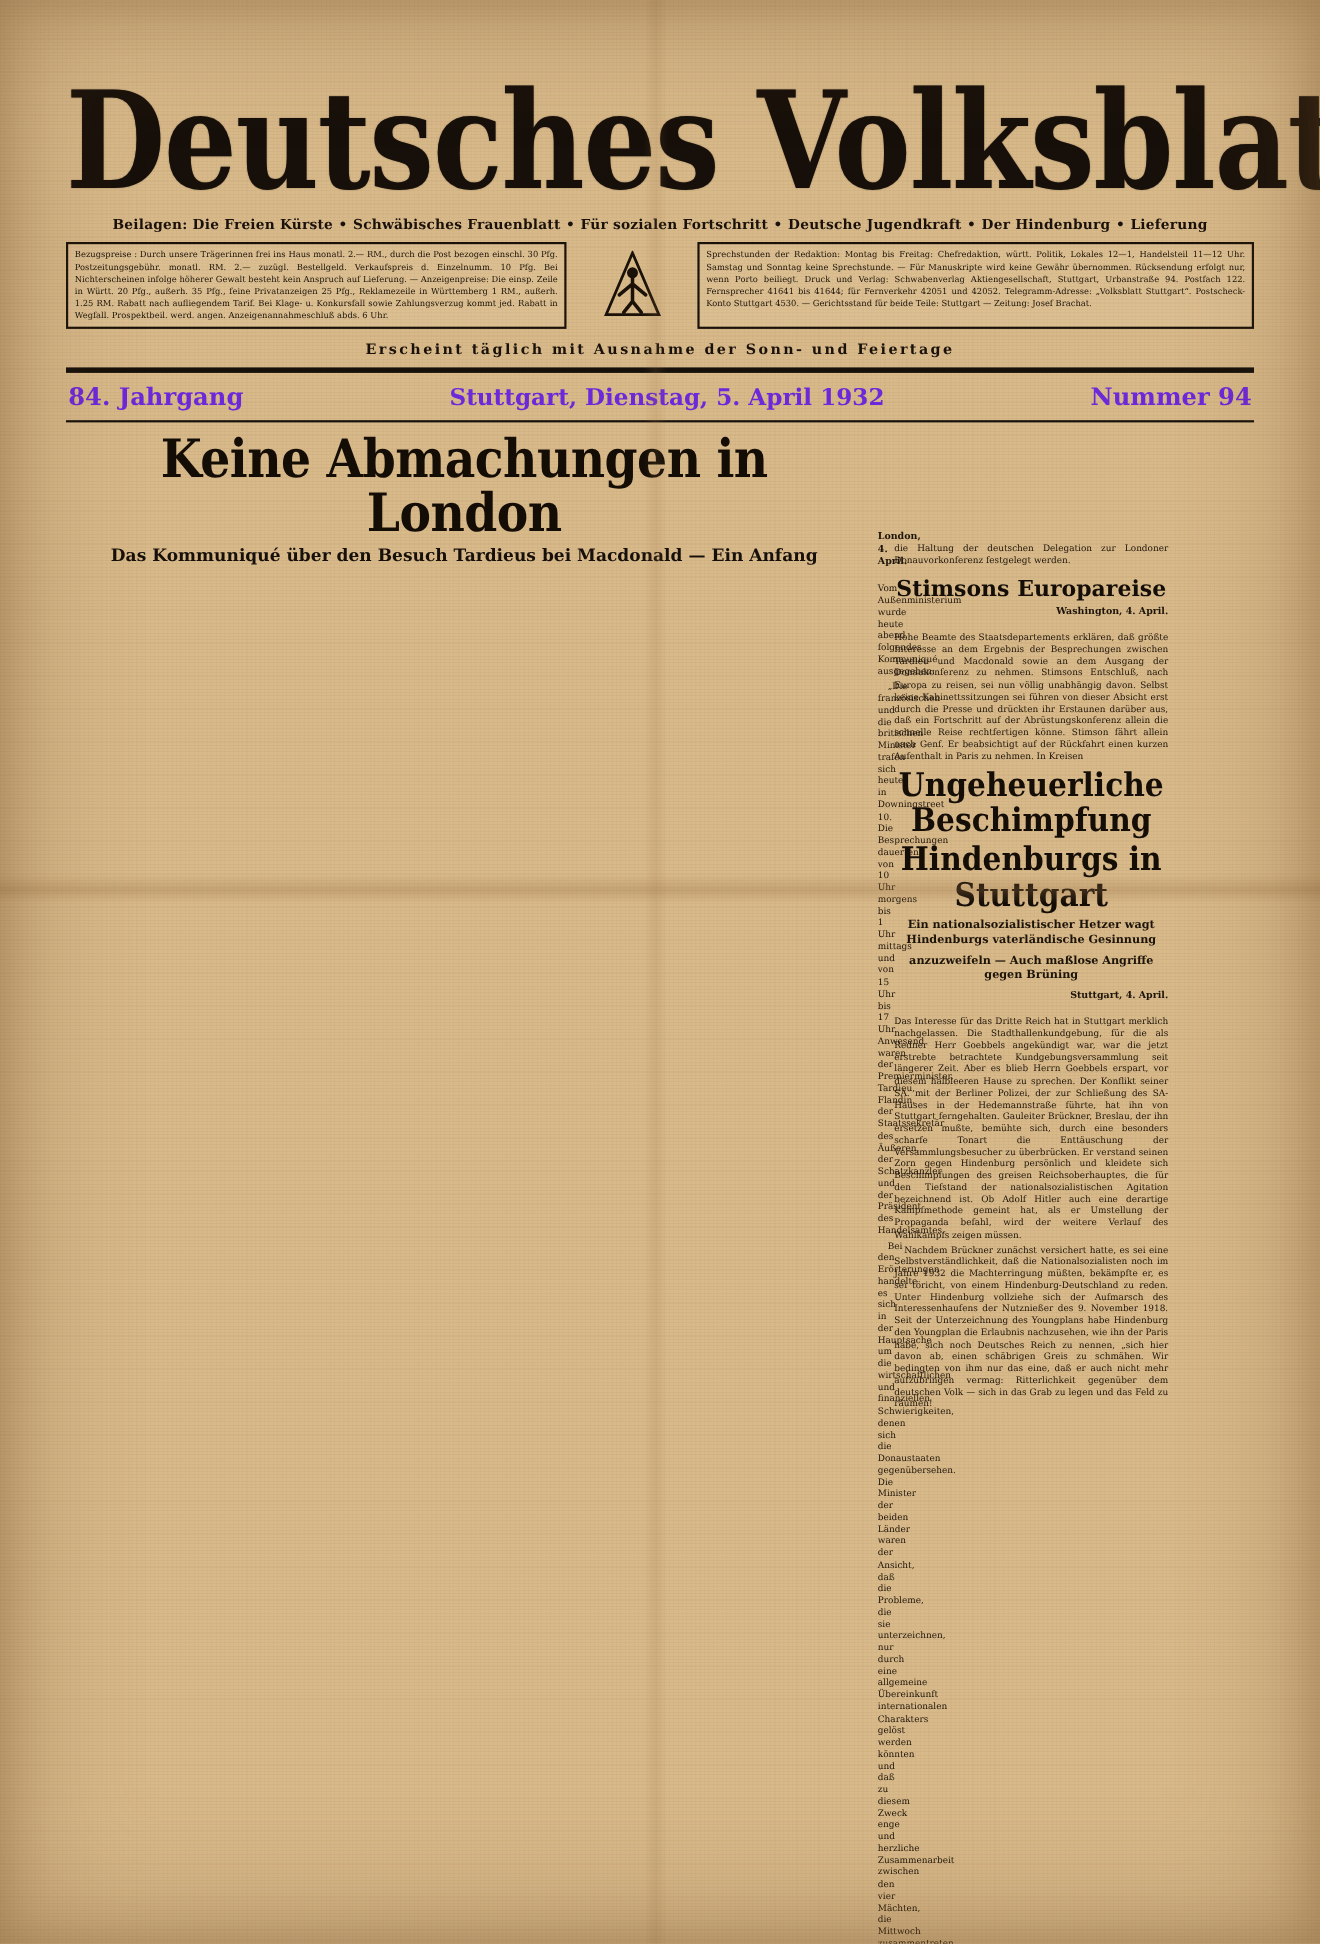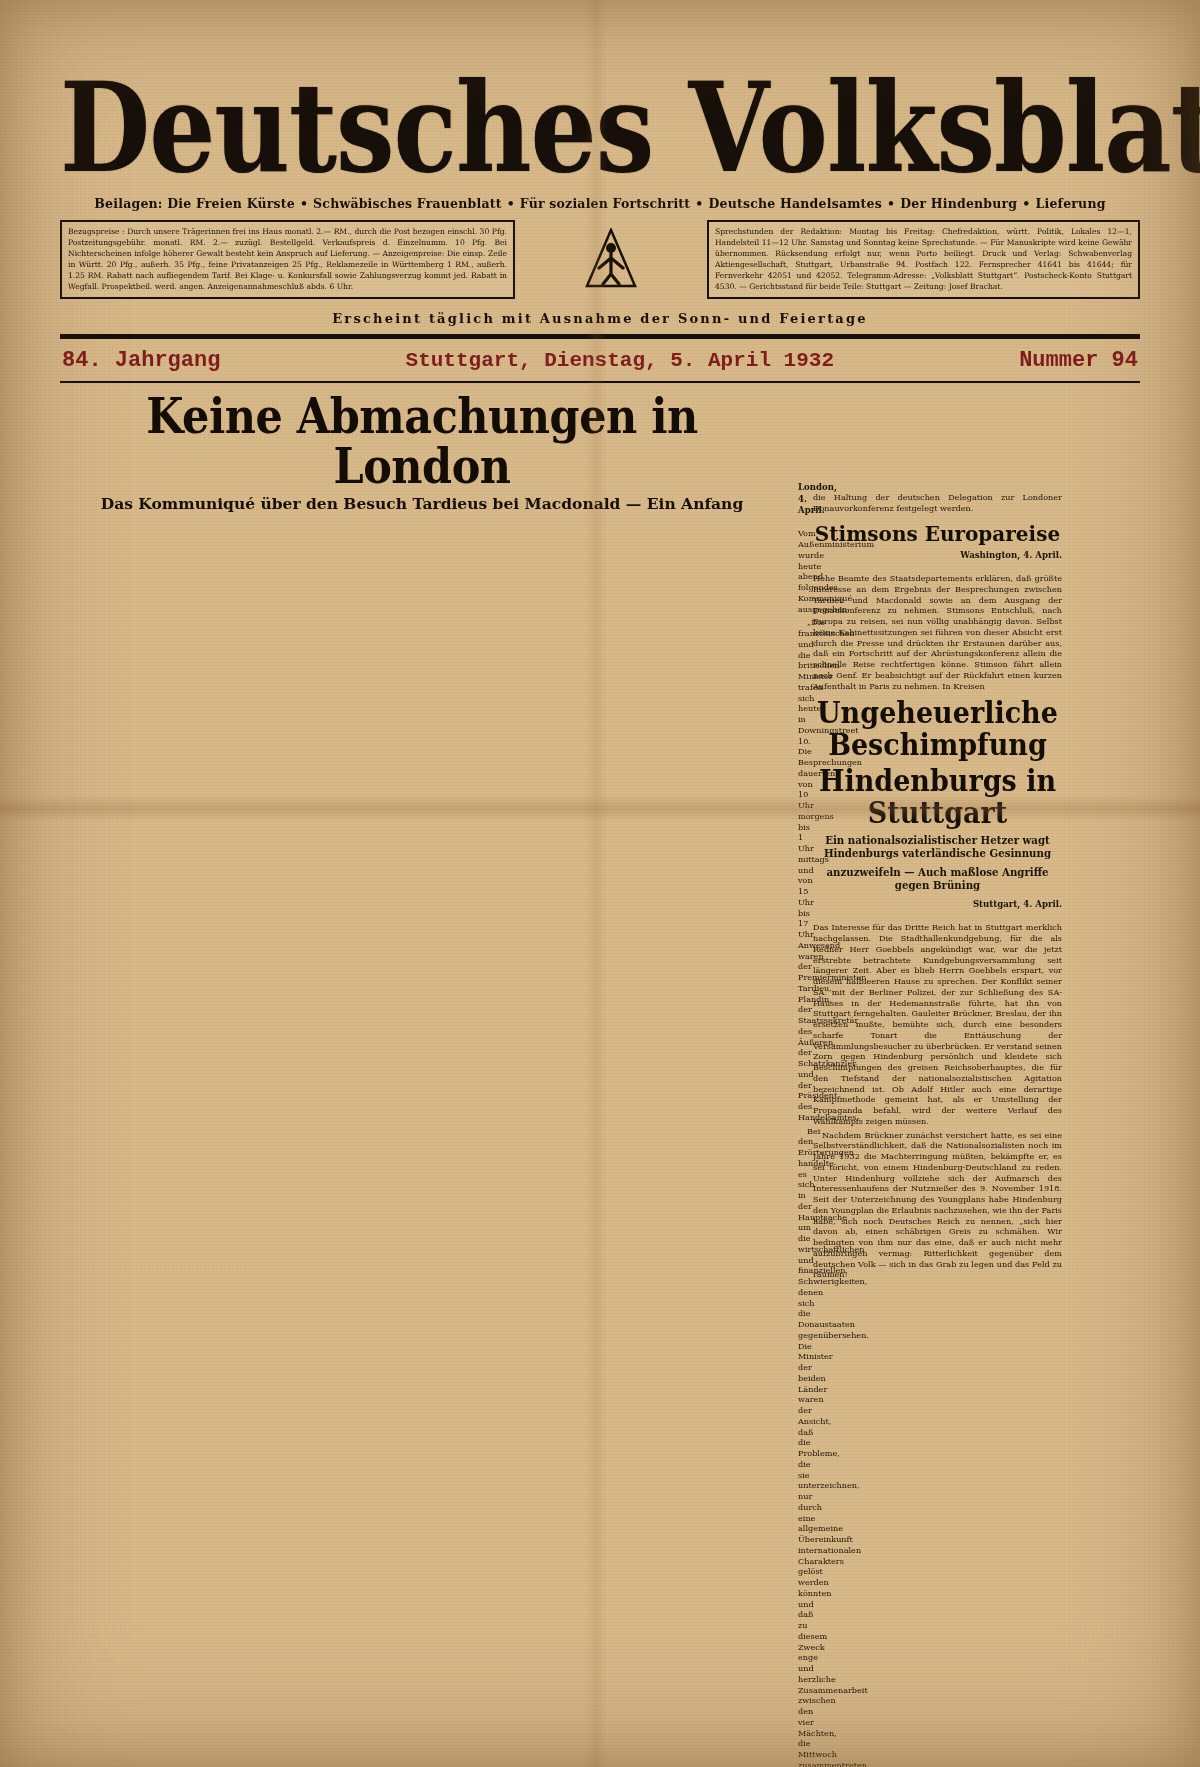--- a/index.html
+++ b/index.html
@@ -80,42 +80,41 @@
   .infobox{
     border:2px solid #1a1208;
     padding:4px 6px 5px;
     font-size:7.6px;
     line-height:1.45;
     text-align:justify;
     box-sizing:border-box;
     background:rgba(255,245,220,.10);
   }
   .infobox.left{width:455px;}
-  .infobox.right{width:433px;}
+  .infobox.right{width:506px;}
   .crest{
     width:60px;display:flex;align-items:center;justify-content:center;
   }
   .crest svg{display:block;}
 
   .daily{
     text-align:center;
     font-size:13px;
     font-weight:bold;
     letter-spacing:2.2px;
     margin-top:12px;
     color:#19110a;
   }
   .rule-thick{height:5px;background:#15100a;margin-top:8px;}
   .rule-thin{height:1.6px;background:#15100a;margin-top:3px;}
 
   .issueline{
     display:flex;justify-content:space-between;align-items:baseline;
     font-size:22px;font-weight:bold;margin:9px 2px 8px;
-    color:#7f1d1d;
-    font-family:Liberation Mono, monospace;
+    color:#6d28d9;
   }
   .issueline .mid{font-size:21px;}
 
   
   .body{
     display:grid;
     grid-template-columns:232px 232px 232px 1px 249px;
     column-gap:14px;
     margin-top:6px;
     position:relative;
@@ -165,21 +164,21 @@
 
 <div class="paper"></div>
 <div class="grain"></div>
 
 <div class="sheet">
 
   <div class="masthead">Deutsches Volksblatt</div>
 
   <div class="supp">
     <span>Beilagen:</span>
-    <span>Die Freien Kürste</span><span class="sep">•</span><span>Schwäbisches Frauenblatt</span><span class="sep">•</span><span>Für sozialen Fortschritt</span><span class="sep">•</span><span>Deutsche Handelsamtes</span><span class="sep">•</span><span>Der Hindenburg</span><span class="sep">•</span><span>Lieferung</span>
+    <span>Die Freien Kürste</span><span class="sep">•</span><span>Schwäbisches Frauenblatt</span><span class="sep">•</span><span>Für sozialen Fortschritt</span><span class="sep">•</span><span>Deutsche Jugendkraft</span><span class="sep">•</span><span>Der Hindenburg</span><span class="sep">•</span><span>Lieferung</span>
   </div>
 
   <div class="boxrow">
     <div class="infobox left">Bezugspreise : Durch unsere Trägerinnen frei ins Haus monatl. 2.— RM., durch die Post bezogen einschl. 30 Pfg. Postzeitungsgebühr. monatl. RM. 2.— zuzügl. Bestellgeld. Verkaufspreis d. Einzelnumm. 10 Pfg. Bei Nichterscheinen infolge höherer Gewalt besteht kein Anspruch auf Lieferung. — Anzeigenpreise: Die einsp. Zeile in Württ. 20 Pfg., außerh. 35 Pfg., feine Privatanzeigen 25 Pfg., Reklamezeile in Württemberg 1 RM., außerh. 1.25 RM. Rabatt nach aufliegendem Tarif. Bei Klage- u. Konkursfall sowie Zahlungsverzug kommt jed. Rabatt in Wegfall. Prospektbeil. werd. angen. Anzeigenannahmeschluß abds. 6 Uhr.</div>
     <div class="crest">
       <svg width="52" height="62" viewBox="0 0 52 62" aria-hidden="true">
         <polygon points="26,2 50,58 2,58" fill="none" stroke="#1a1208" stroke-width="2.5"></polygon>
         <circle cx="26" cy="20" r="5" fill="#1a1208"></circle>
         <path d="M26 25 L26 46 M26 30 L14 40 M26 30 L38 40 M26 46 L18 56 M26 46 L34 56" stroke="#1a1208" stroke-width="3.2" fill="none" stroke-linecap="round"></path>
       </svg>

